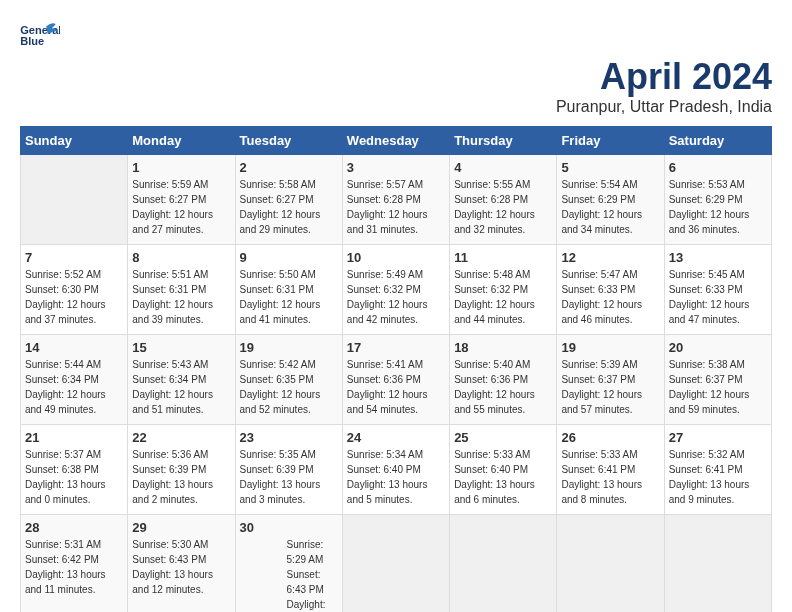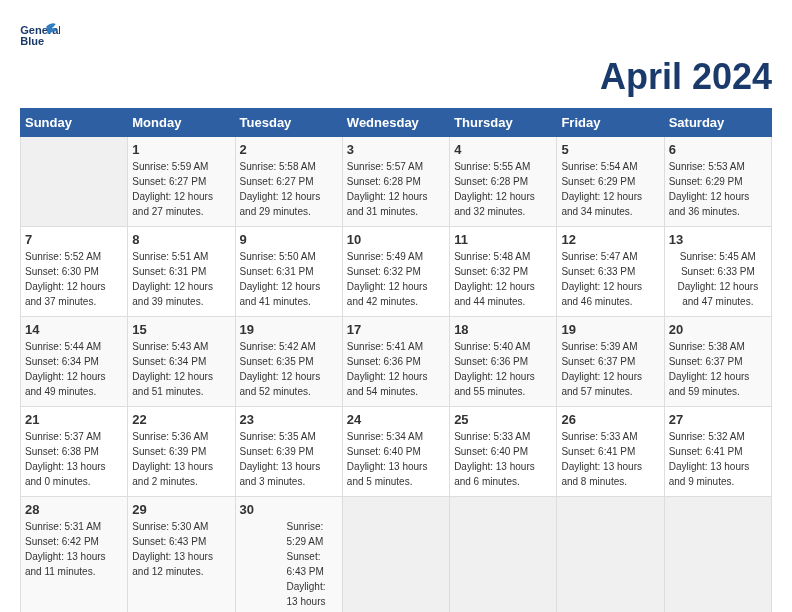--- a/index.html
+++ b/index.html
@@ -91,20 +91,21 @@
 <div class="header">
   <div class="logo">
     <svg class="logo-bird" viewBox="0 0 50 38">
       <text x="0" y="18" font-size="14" font-weight="bold" fill="#1a3a6b">General</text>
       <text x="0" y="32" font-size="14" font-weight="bold" fill="#1a3a6b">Blue</text>
       <path d="M38,8 Q45,2 50,5 Q47,10 42,12 Q50,8 52,14 Q46,14 40,18 Q38,12 38,8Z" fill="#2e7ec0" transform="translate(-5,0)"></path>
     </svg>
   </div>
   <div class="title-area">
     <div class="month-title">April 2024</div>
+    <div class="subtitle">Puranpur, Uttar Pradesh, India</div>
   </div>
 </div>
 
 <table>
   <thead>
     <tr id="header-row">
         <th>Sunday</th>
         <th>Monday</th>
         <th>Tuesday</th>
         <th>Wednesday</th>
@@ -197,21 +198,21 @@
         </td>
         <td>
           <span class="day-num">12</span>
           <div class="day-info" style="white-space: pre-line;">Sunrise: 5:47 AM
 Sunset: 6:33 PM
 Daylight: 12 hours
 and 46 minutes.</div>
         </td>
         <td>
           <span class="day-num">13</span>
-          <div class="day-info" style="white-space: pre-line; text-align: center;">Sunrise: 5:45 AM
+          <div class="day-info" style="white-space: pre-line;">Sunrise: 5:45 AM
 Sunset: 6:33 PM
 Daylight: 12 hours
 and 47 minutes.</div>
         </td>
       </tr>
       <tr>
         <td>
           <span class="day-num">14</span>
           <div class="day-info" style="white-space: pre-line;">Sunrise: 5:44 AM
 Sunset: 6:34 PM

